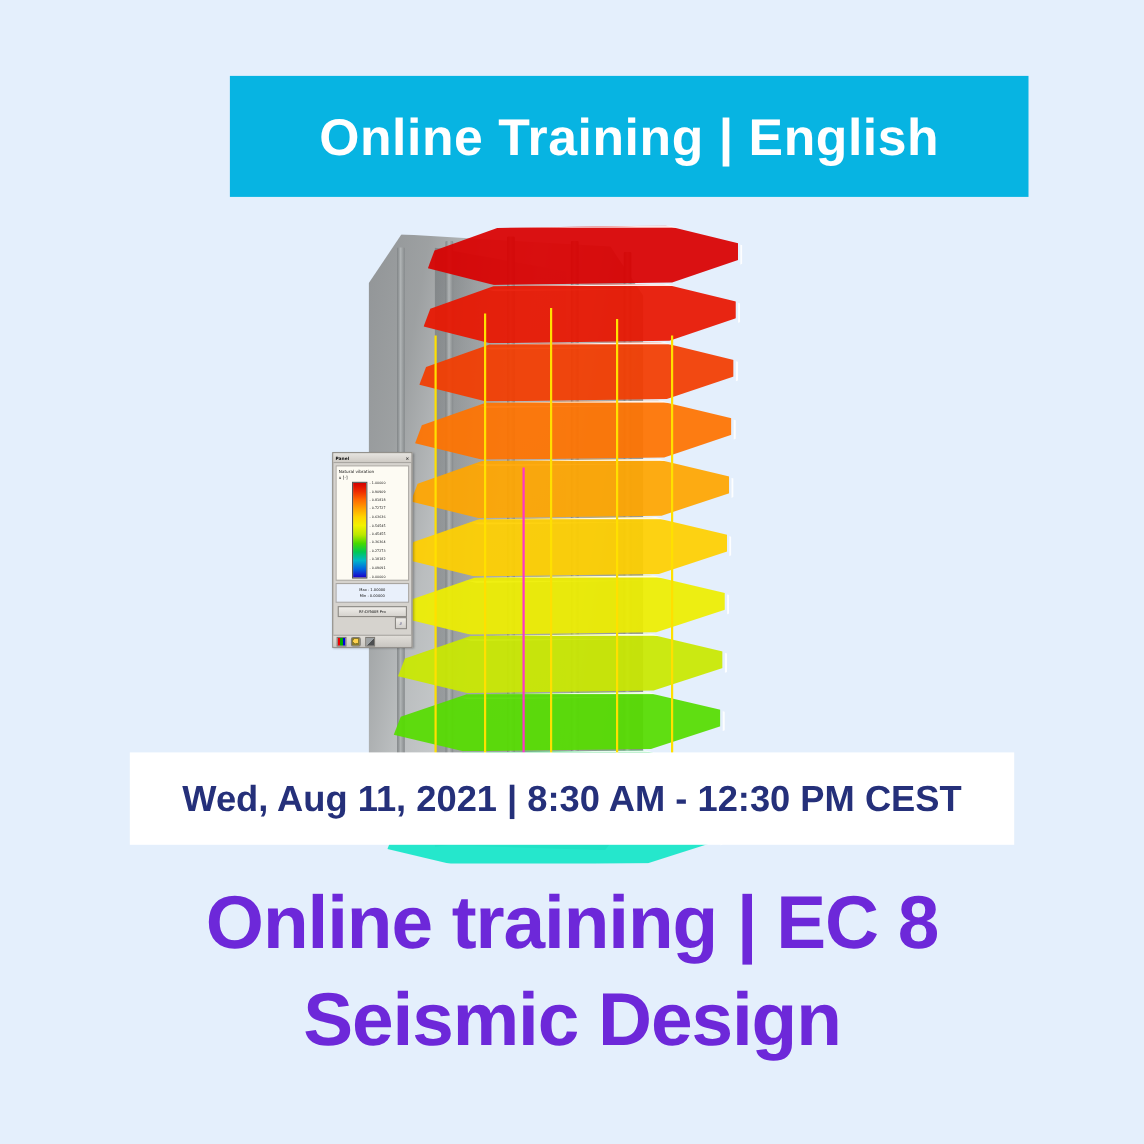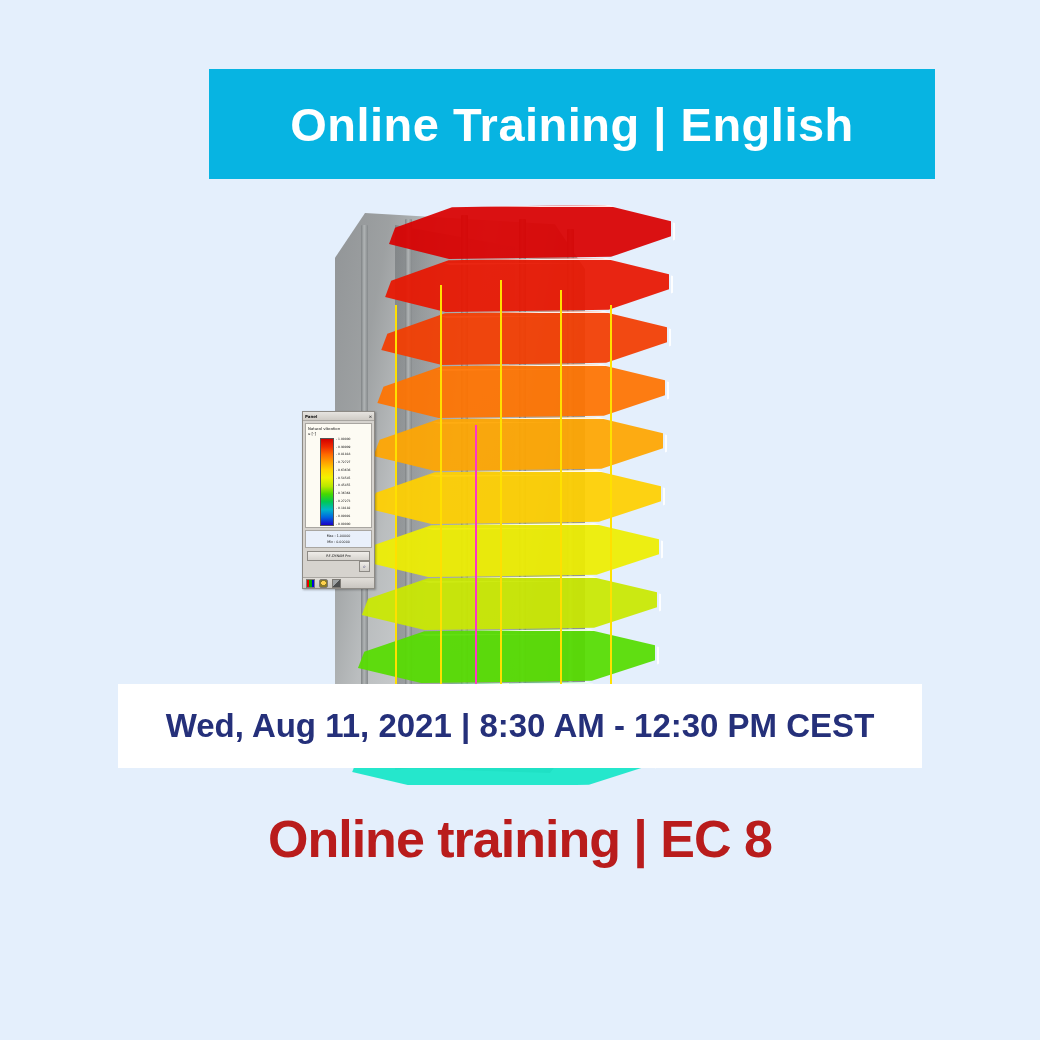--- a/index.html
+++ b/index.html
@@ -239,22 +239,22 @@
   
   .title-block {
     position: absolute;
     left: 0;
     top: 795px;
     width: 1040px;
     text-align: center;
     z-index: 6;
   }
   .title-line {
-    color: #b91c1c;
-    font-size: 52px;
+    color: #6d28d9;
+    font-size: 68px;
     font-weight: bold;
     line-height: 88px;
     letter-spacing: -1px;
     font-family: "Liberation Sans", sans-serif;
   }
 </style>
 </head>
 <body>
 
 <div id="poster">
@@ -368,15 +368,16 @@
 
     </div>
   </div>
 
   <div class="datebar">
     <div class="datebar-text">Wed, Aug 11, 2021 | 8:30 AM - 12:30 PM CEST</div>
   </div>
 
   <div class="title-block">
     <div class="title-line">Online training | EC 8</div>
+    <div class="title-line">Seismic Design</div>
   </div>
 
 </div>
 
 </body></html>

